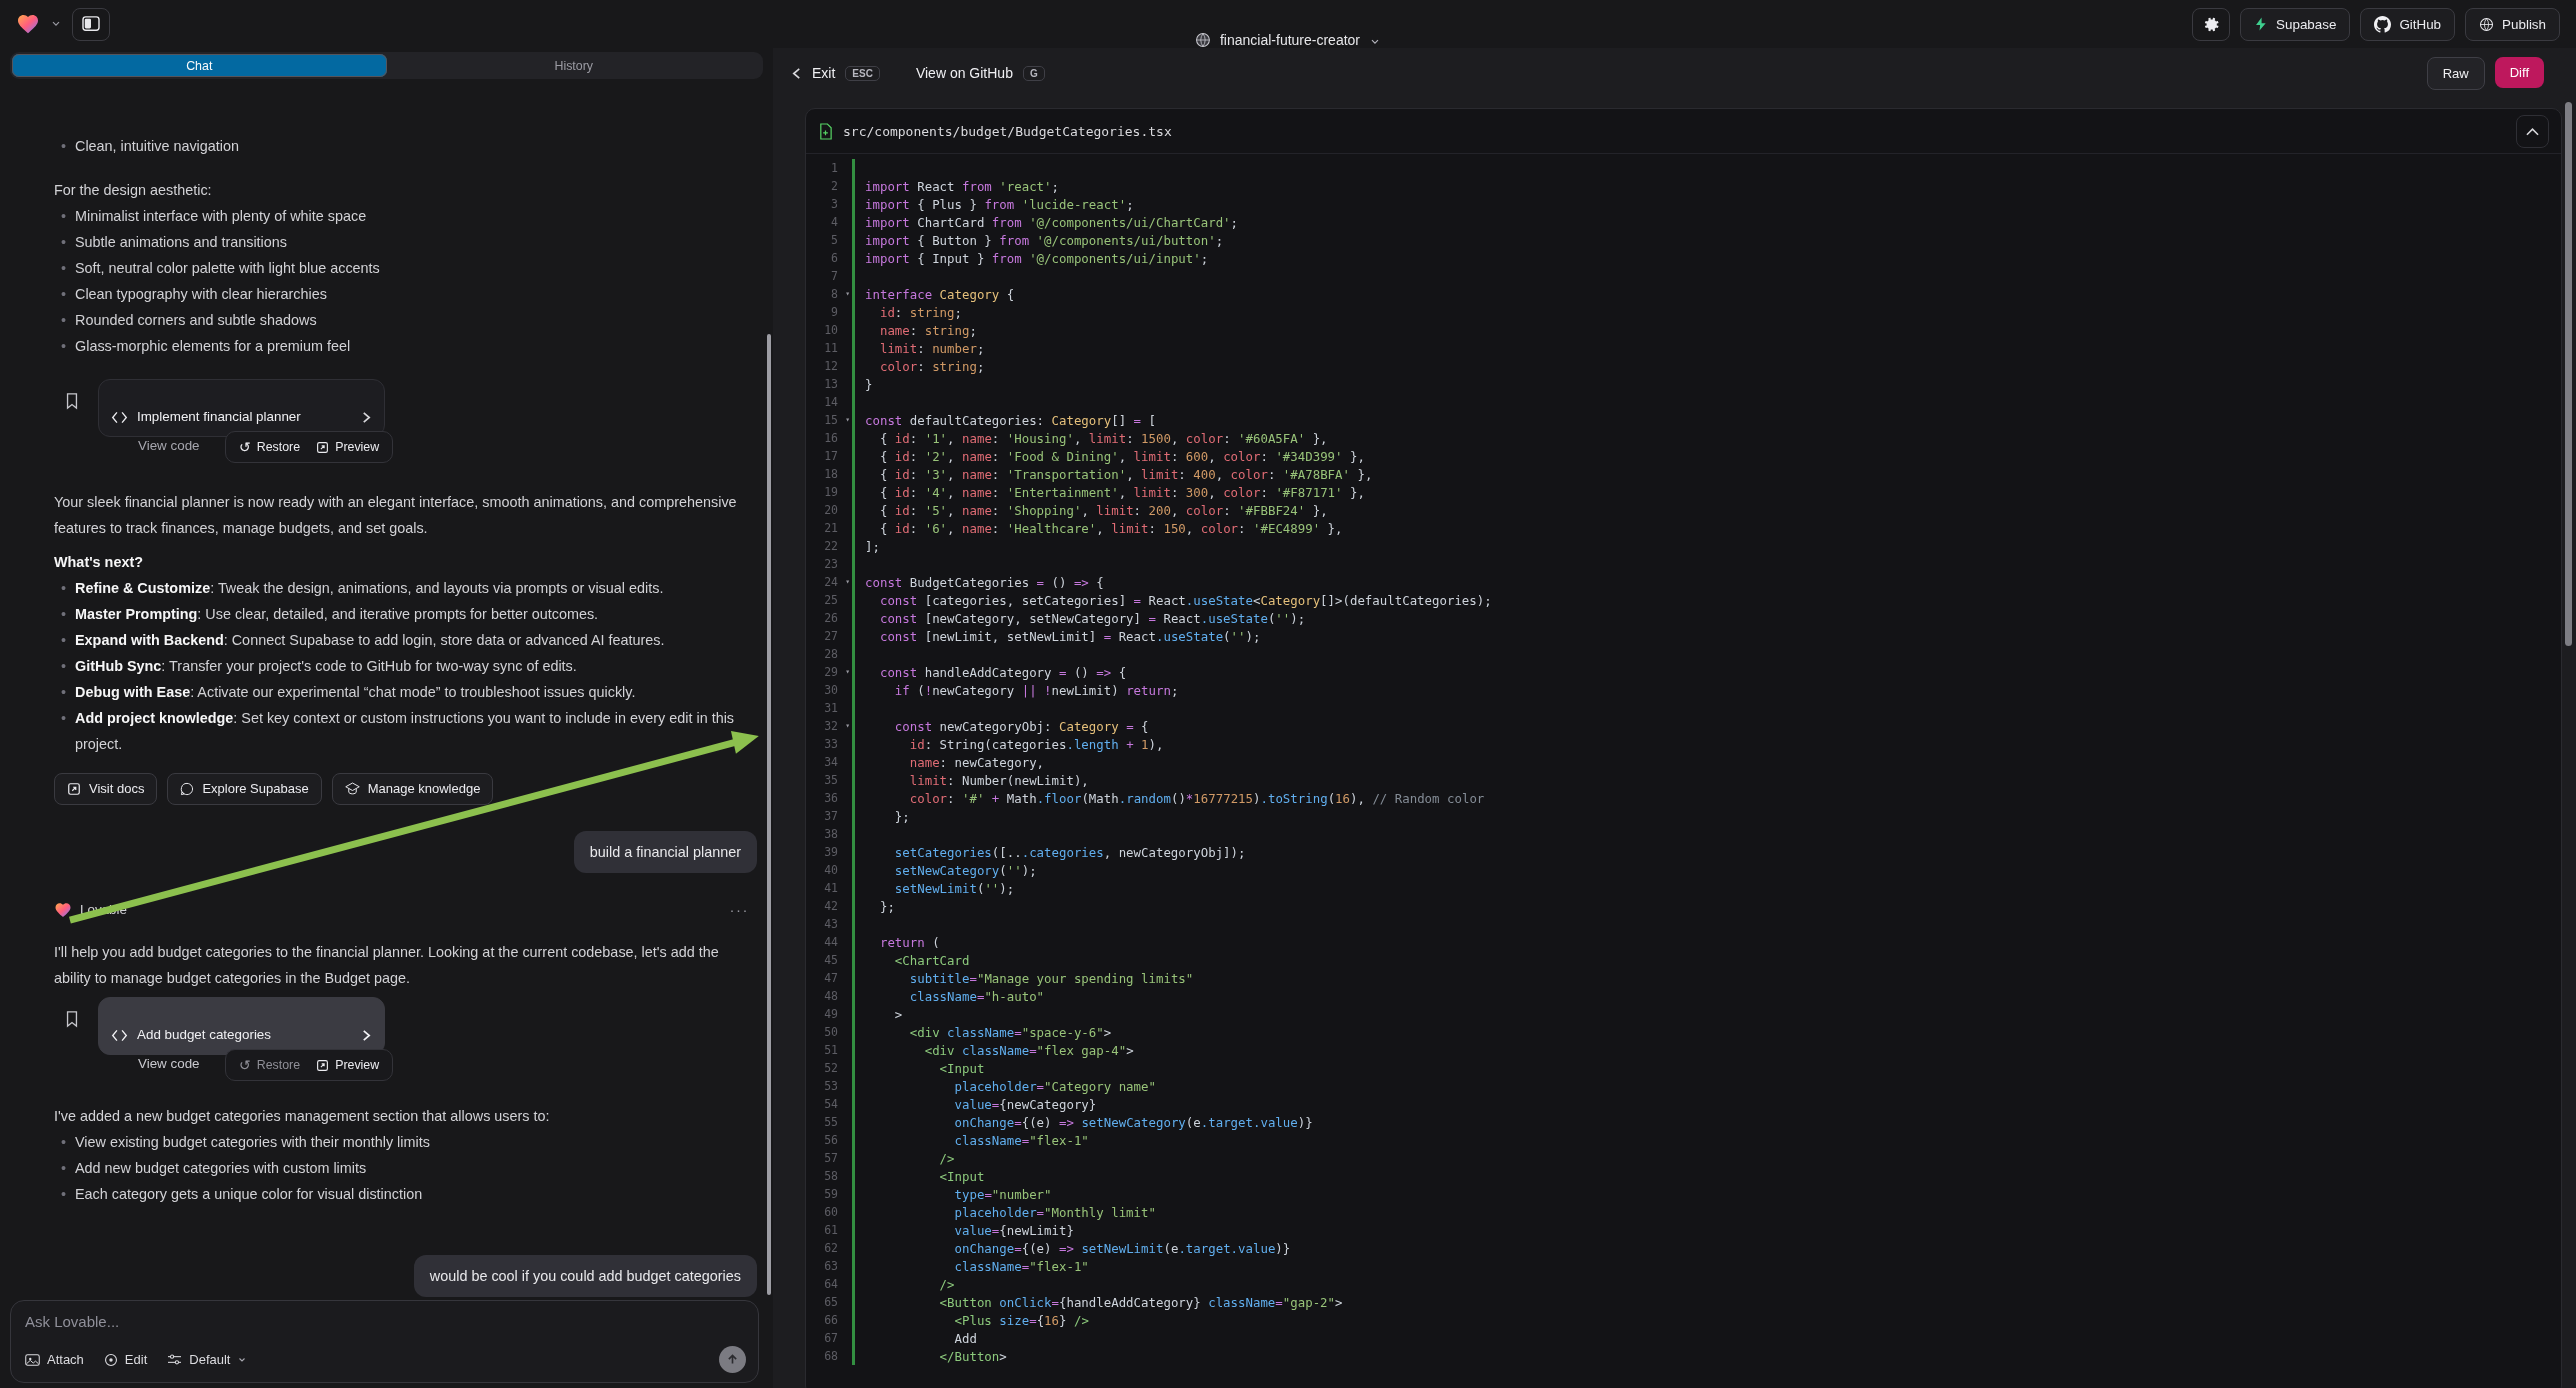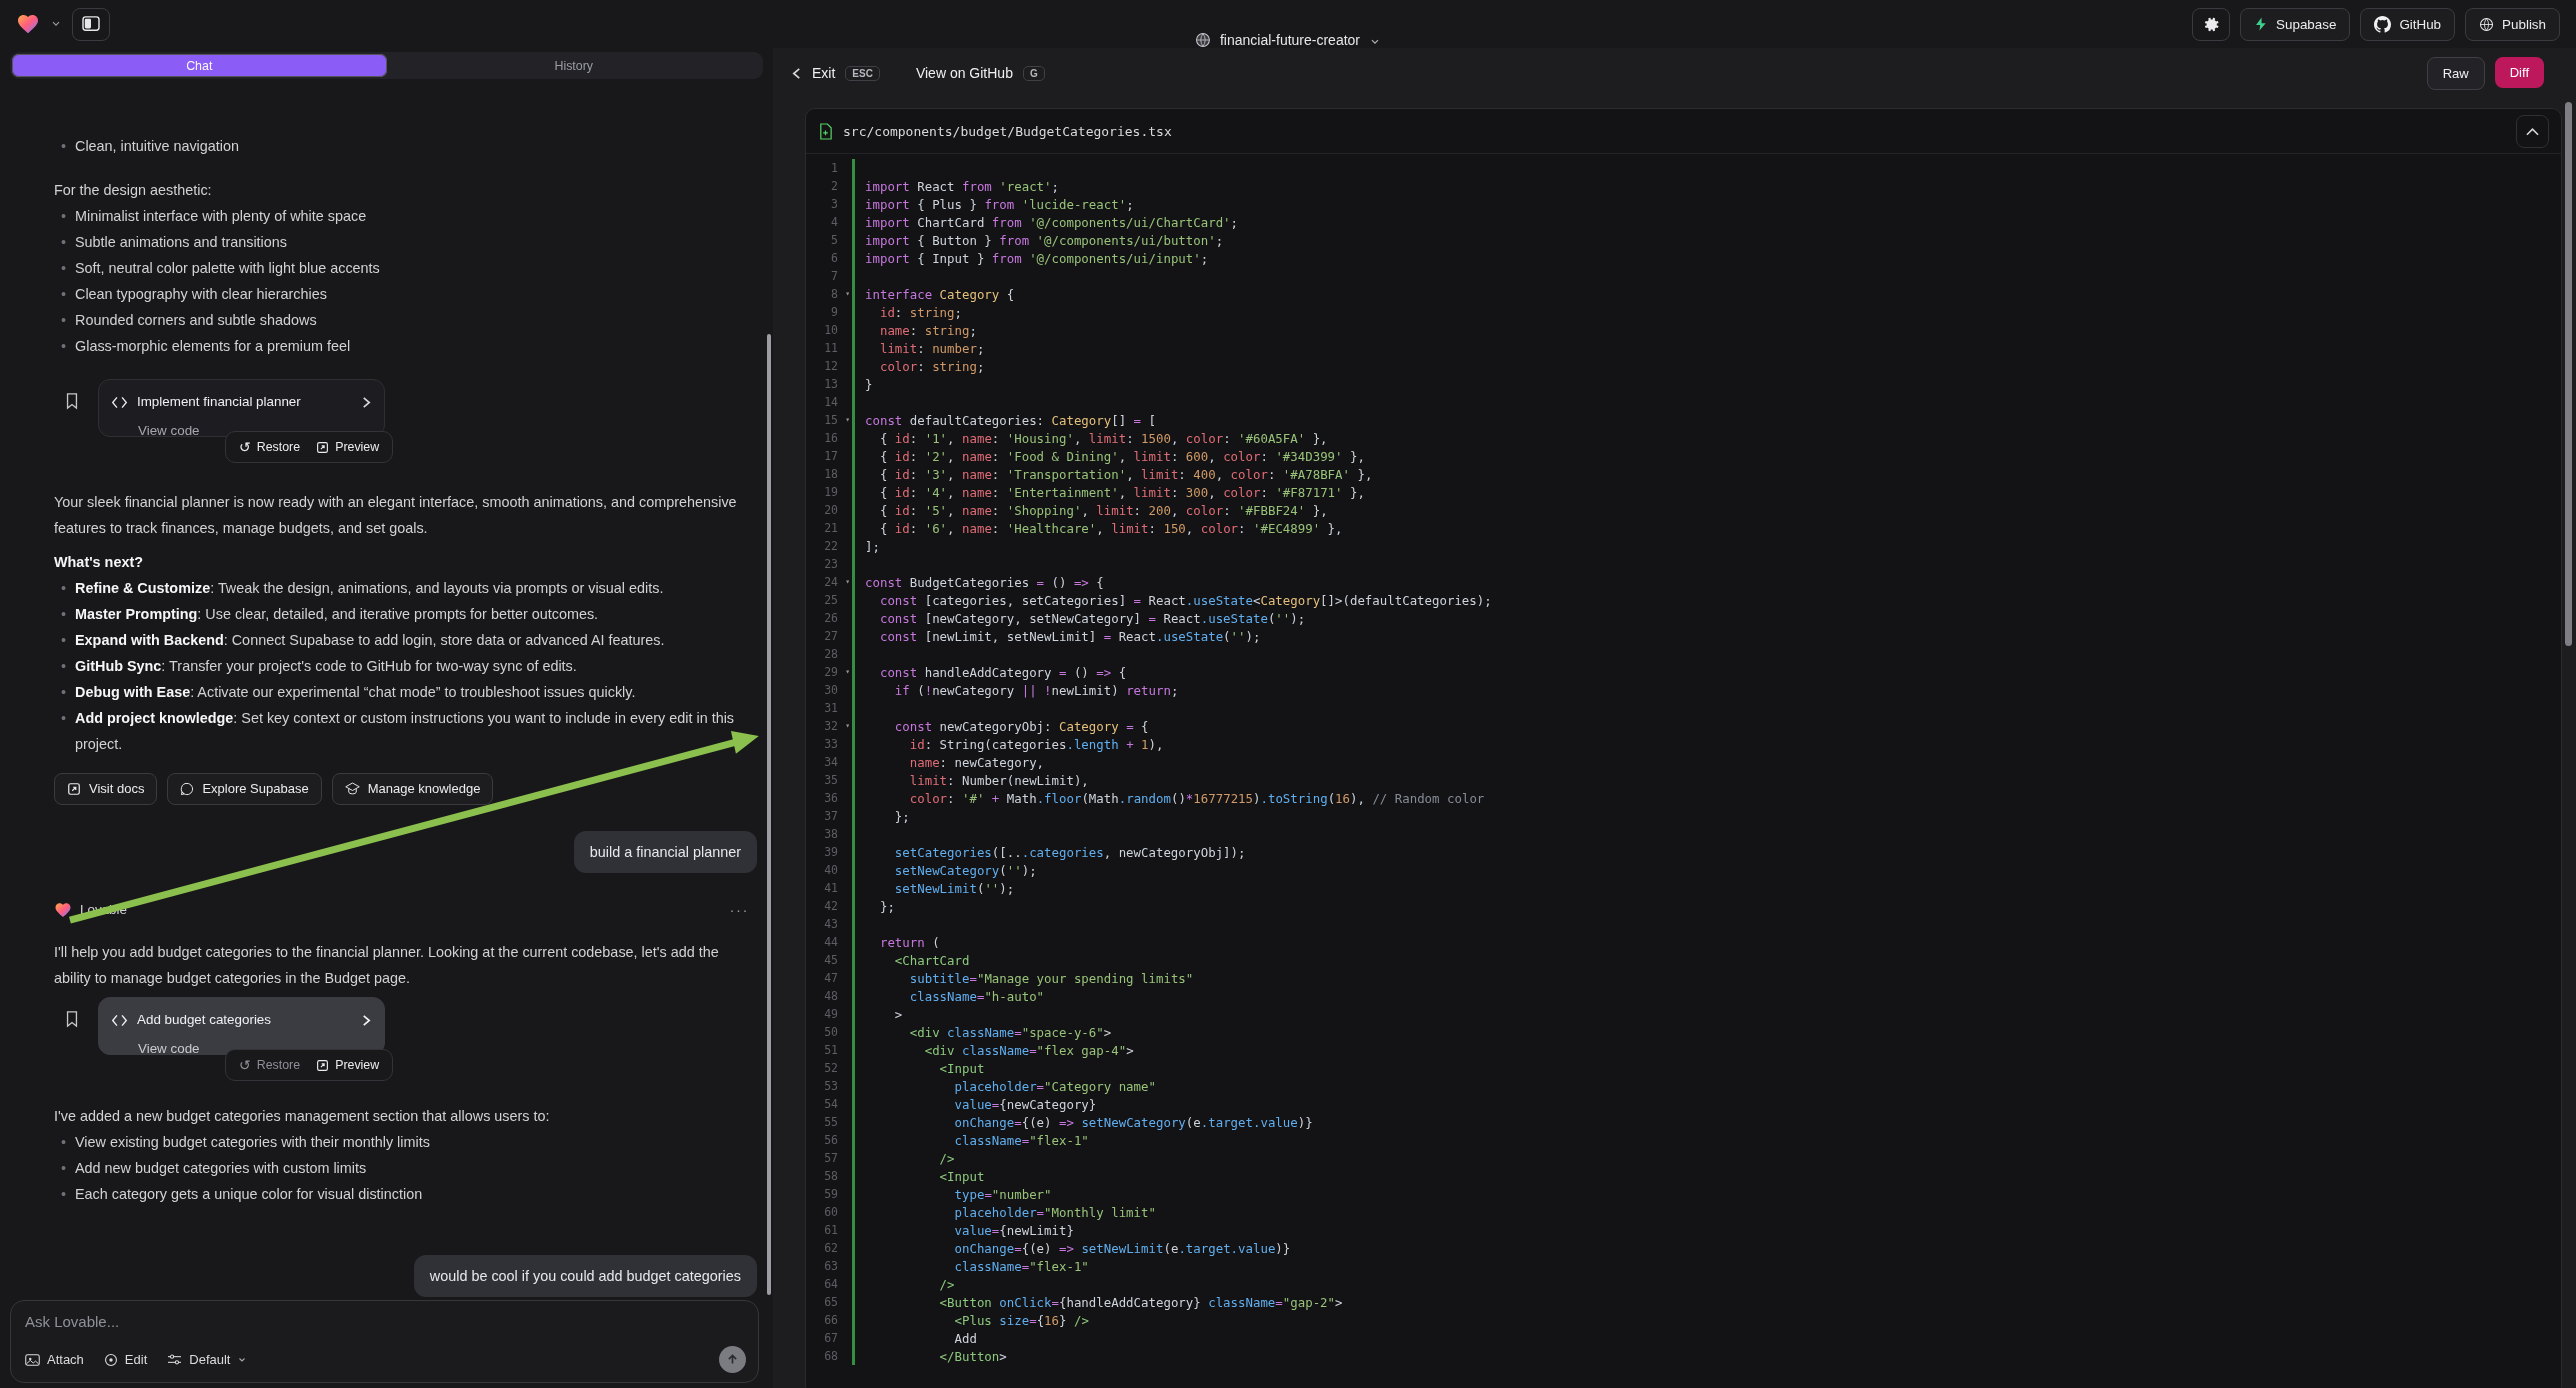--- a/index.html
+++ b/index.html
@@ -13,34 +13,34 @@
     display:flex;align-items:flex-end;gap:9px;color:#e7e7ea;font-size:14px;}
   .iconbtn{width:36px;height:31px;border:1px solid #3a3a40;border-radius:8px;display:flex;
     align-items:center;justify-content:center;background:transparent;}
   .tb-btn{display:flex;gap:8px;align-items:center;height:31px;padding:0 13px;border:1px solid #3a3a40;
     border-radius:8px;color:#ececf0;font-size:13.4px;background:#1d1d20;}
   .gearbtn{width:36px}
   
   .chat{position:absolute;top:48px;left:0;width:773px;bottom:0;background:#18181a;overflow:hidden;}
   .tabs{margin:4px 10px 0;height:27px;background:#232327;border-radius:9px;display:flex;padding:2px;box-sizing:border-box;}
   .tab{flex:1;display:flex;align-items:center;justify-content:center;font-size:12.4px;color:#9b9ba3;border-radius:7px;}
-  .tab.active{background:#8b5cf6;color:#fafafa;box-shadow:inset 0 0 0 1px #55555c;}
+  .tab.active{background:#0369a1;color:#fafafa;box-shadow:inset 0 0 0 1px #55555c;}
   .msgs{position:absolute;top:79px;left:0;right:6px;bottom:88px;padding:6px 10px 0;font-size:14.4px;
     line-height:26px;color:#d2d2d6;overflow:hidden;margin-left:44px;}
   ul.plain{list-style:none;margin:0;padding:0;}
   li.b{position:relative;padding-left:21px;}
   li.b::before{content:"\2022";position:absolute;left:7px;color:#70707a;}
   .para{margin:0;}
   .lead{font-weight:bold;color:#f6f6f7;}
   .boldhead{font-weight:bold;color:#f6f6f7;}
   
   .vrow{position:relative;height:82px;}
   .bookmark{position:absolute;left:10px;top:13px;}
   .vcard{position:absolute;left:44px;top:0;width:287px;height:58px;box-sizing:border-box;background:#1d1d21;
-    border:1px solid #2f2f35;border-radius:12px;padding:9px 12px;}
+    border:1px solid #2f2f35;border-radius:12px;padding:24px 12px;}
   .vcard.sel{background:#3b3b42;border-color:#3b3b42;}
   .vc-r1{display:flex;align-items:center;gap:9px;font-size:13.4px;color:#f0f0f3;}
   .vc-r1 .spacer{flex:1}
   .vc-link{margin-left:27px;font-size:13.4px;color:#a6a6ae;margin-top:3px;}
   .pillbar{position:absolute;left:171px;top:52px;height:30px;background:#19191c;border:1px solid #333339;
     border-radius:10px;display:flex;align-items:center;padding:0 5px;font-size:12.4px;color:#ececf0;}
   .pill-btn{display:flex;align-items:center;gap:6px;padding:0 8px;height:24px;border-radius:6px;}
   .pill-btn.dim{color:#8f8f97;}
   
   .docrow{display:flex;gap:10px;}

